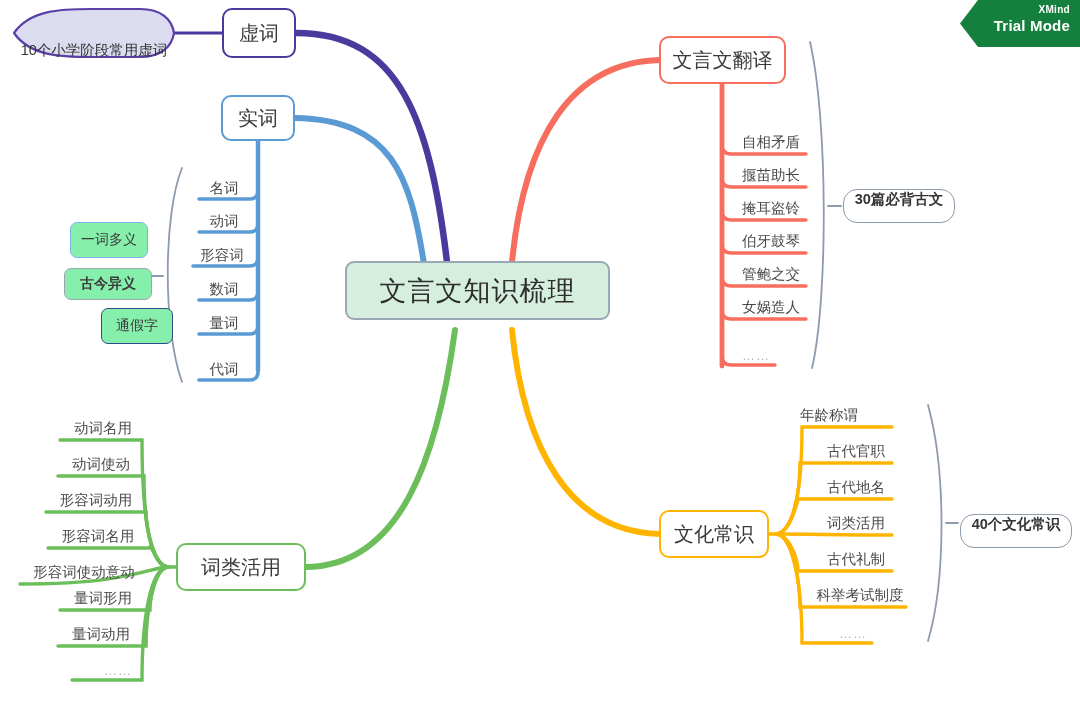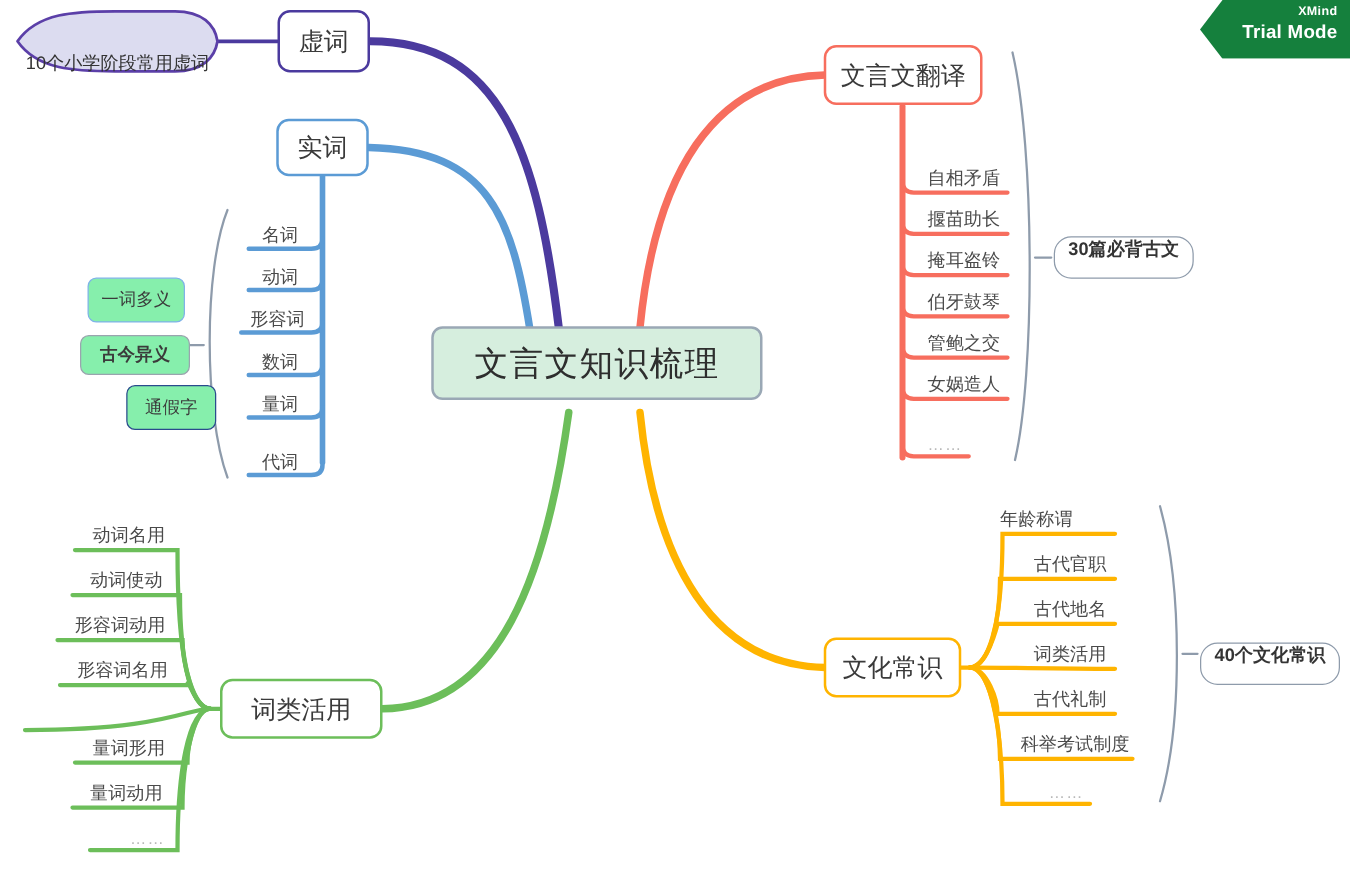--- a/index.html
+++ b/index.html
@@ -337,20 +337,23 @@
     </div>
   <div class="leaf" style="left:58px; top:452px; width:86px; height:24px;text-align:center;">
     <span>动词使动</span>
     </div>
   <div class="leaf" style="left:46px; top:488px; width:100px; height:24px;">
     <span>形容词动用</span>
     </div>
   <div class="leaf" style="left:48px; top:524px; width:100px; height:24px;">
     <span>形容词名用</span>
     </div>
+  <div class="leaf" style="left:20px; top:560px; width:128px; height:24px;">
+    <span>形容词使动意动</span>
+    </div>
   <div class="leaf" style="left:60px; top:586px; width:86px; height:24px;">
     <span>量词形用</span>
     </div>
   <div class="leaf" style="left:58px; top:622px; width:86px; height:24px;">
     <span>量词动用</span>
     </div>
   <div class="leaf dots" style="left:96px; top:656px; width:44px; height:24px;">
     <span>……</span>
     </div>
 

